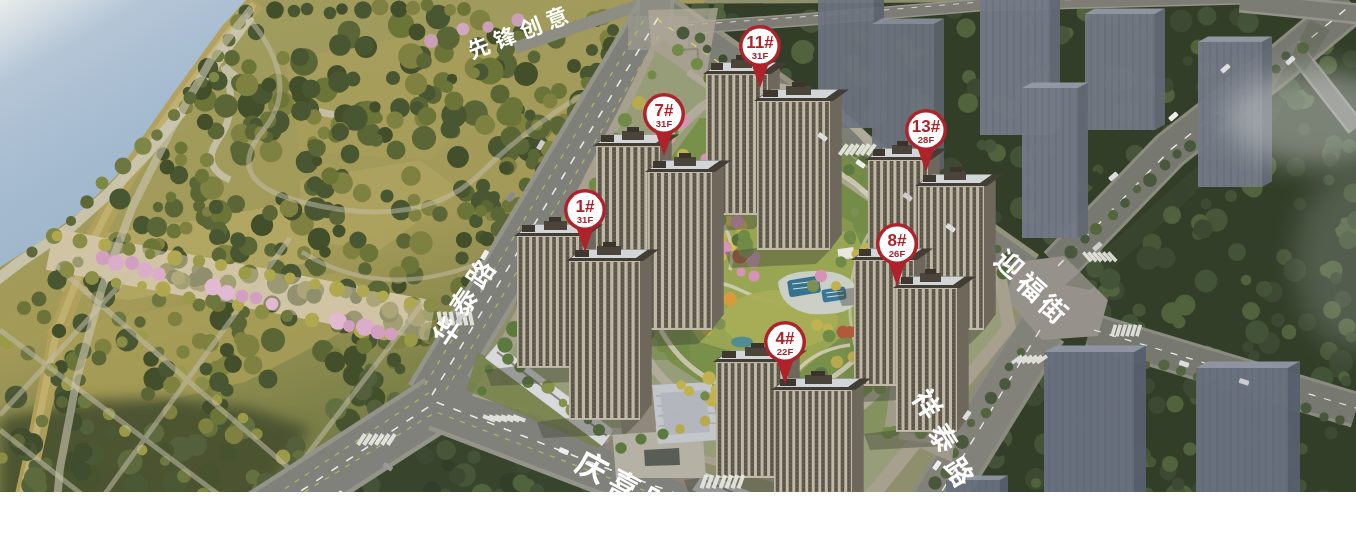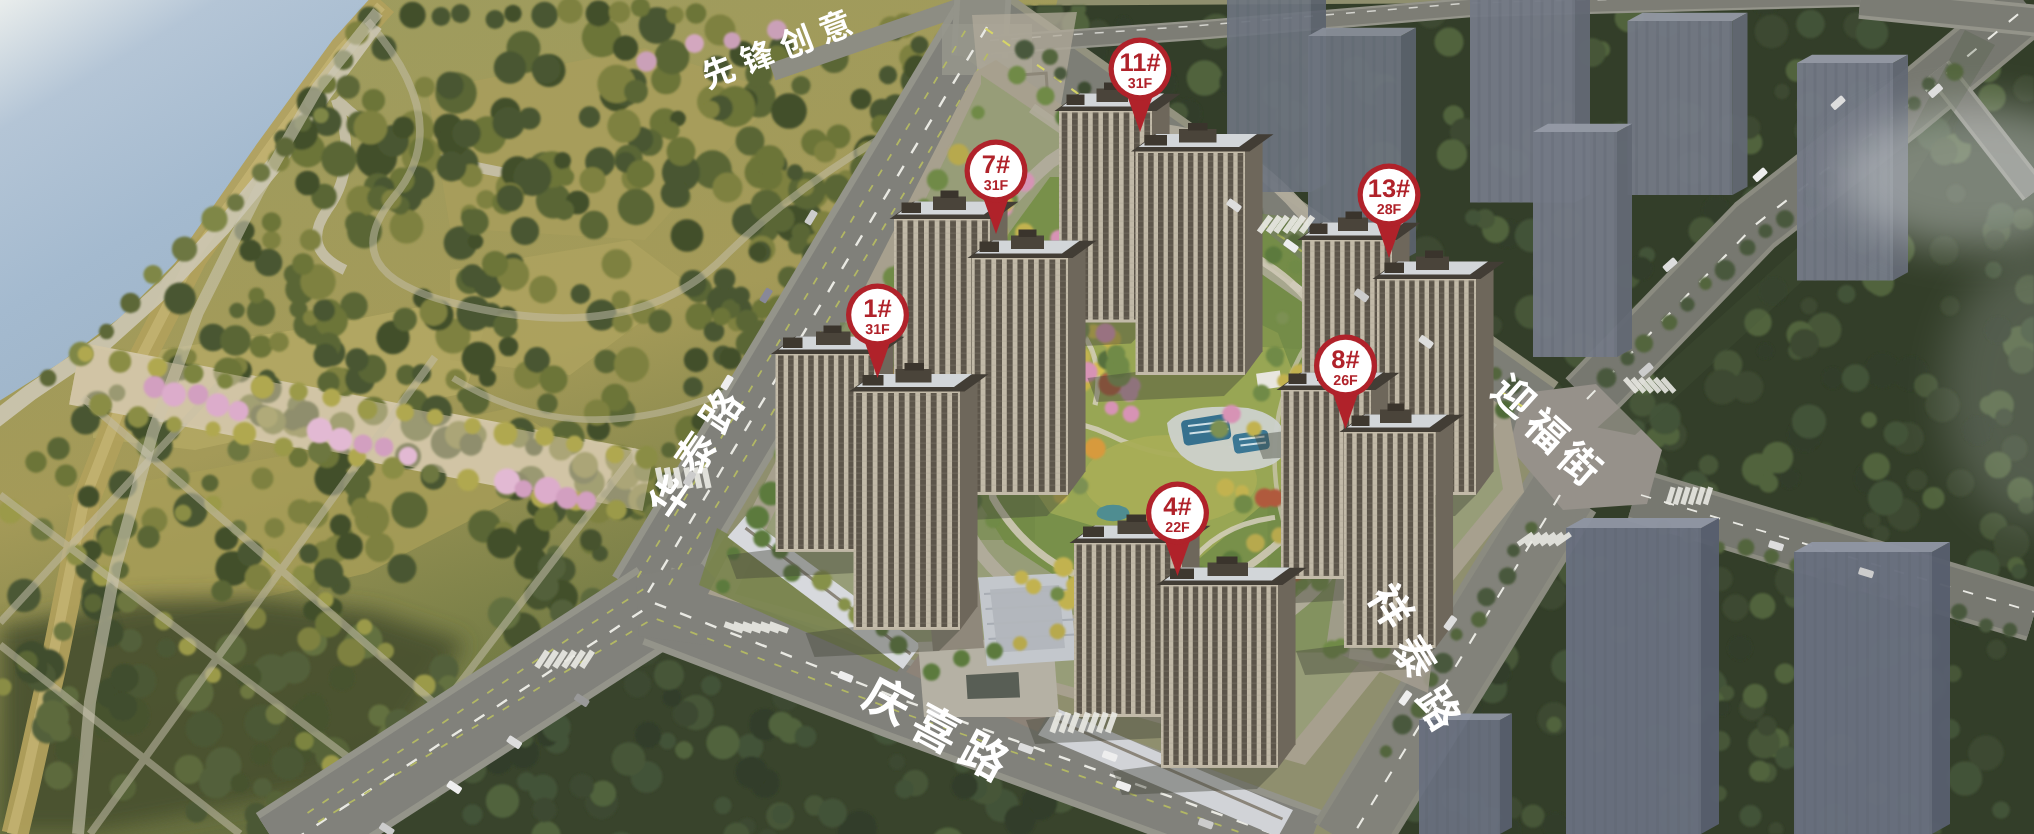--- a/index.html
+++ b/index.html
@@ -1,13 +1,13 @@
 <!DOCTYPE html>
 <html><head><meta charset="utf-8"><style>
-html,body{margin:0;padding:0;} .wrap{width:1356px;height:556px;overflow:hidden;position:relative;font-family:"Liberation Sans",sans-serif;}
+html,body{margin:0;padding:0;} .wrap{width:1356px;height:492px;overflow:hidden;position:relative;font-family:"Liberation Sans",sans-serif;}
 svg text{font-family:"Liberation Sans",sans-serif;}
 </style></head><body>
 <div class="wrap">
 <svg width="1356" height="556" viewBox="0 0 1356 556" xmlns="http://www.w3.org/2000/svg">
 <defs>
 <linearGradient id="waterg" x1="0" y1="0" x2="0.55" y2="1">
  <stop offset="0" stop-color="#e9edec"></stop>
           <stop offset="0.25" stop-color="#b4c5d6"></stop>
           <stop offset="0.6" stop-color="#a4bacf"></stop>
           <stop offset="1" stop-color="#9cb2c6"></stop>

